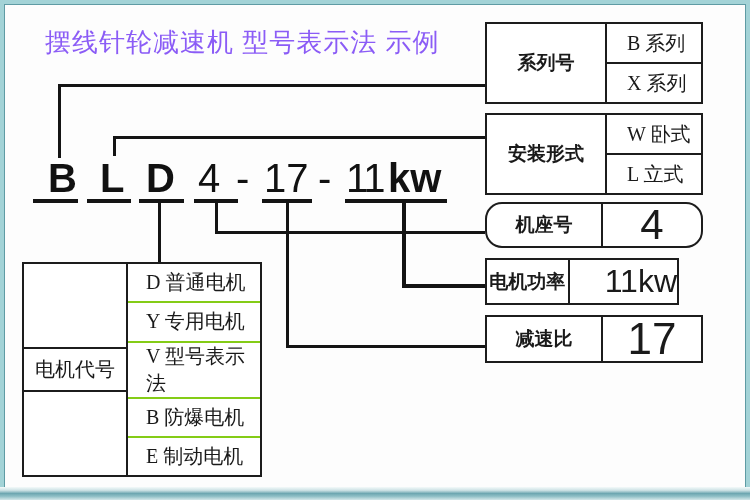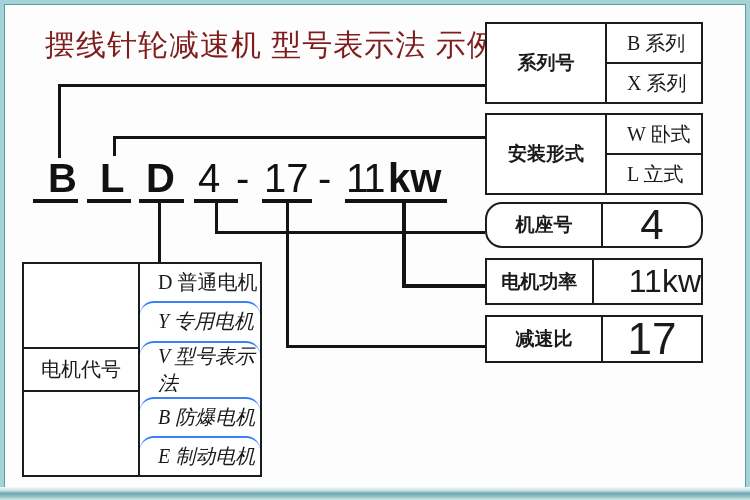--- a/index.html
+++ b/index.html
@@ -12,21 +12,21 @@
   
   .frame{position:absolute; inset:0; border:5px solid #a3d3d7; pointer-events:none; z-index:50;}
   .frame-edge{position:absolute; inset:4px; border:1px solid #5f9ba4; pointer-events:none; z-index:51;}
   .bottom-band{
     position:absolute; left:0; right:0; bottom:0; height:13px; z-index:52; pointer-events:none;
     background:linear-gradient(to bottom,#f4fafa 0%,#cfe3e6 25%,#6ea7b1 50%,#8fbfc6 72%,#d5e8ea 100%);
   }
 
   .title{
     position:absolute; left:45px; top:25px;
-    font-size:30px; letter-spacing:1px; color:#7f1d1d;
+    font-size:26px; letter-spacing:1px; color:#8b5cf6;
   }
 
   
   .seg{position:absolute; top:158px; font-size:40px; line-height:1; color:#111;}
   .w800{font-weight:800;}
   .w700{font-weight:700;}
   .w400{font-weight:400;}
 
   
   .hl{position:absolute; height:4px; background:#141414;}
@@ -51,47 +51,47 @@
   .tbl .vrow + .vrow{border-top:2px solid #1c1c1c;}
   .tbl .bigval{
     flex:1; display:flex; align-items:center; justify-content:center;
     font-family:"Liberation Sans", sans-serif; font-weight:400;
   }
 
   
   #t-series      {left:485px; top:22px;  width:218px; height:82px;}
   #t-mount       {left:485px; top:113px; width:218px; height:82px;}
   #t-frame       {left:485px; top:202px; width:218px; height:46px;border-radius:17px;}
-  #t-power       {left:485px; top:258px; width:218px; height:47px;}
+  #t-power       {left:485px; top:258px; width:194px; height:47px;}
   #t-ratio       {left:485px; top:315px; width:218px; height:48px;}
   #t-series .lab, #t-mount .lab {width:120px;}
   #t-frame .lab,  #t-power .lab, #t-ratio .lab {width:116px;}
   #t-frame .bigval{font-size:42px;}
   #t-power .bigval{font-size:32px;padding-left:35px;}
   #t-ratio .bigval{font-size:44px;}
 
   
   #t-motor{left:22px; top:262px; width:240px; height:215px;}
   #t-motor .mleft{
-    width:116px; border-right:2px solid #1c1c1c; box-sizing:border-box;
+    width:104px; border-right:2px solid #1c1c1c; box-sizing:border-box;
     display:flex; flex-direction:column;
   }
   #t-motor .mcell{
     display:flex; align-items:center; justify-content:center;
     font-family:"Liberation Serif", serif; font-size:20px; box-sizing:border-box;
   }
   #t-motor .mc1{flex:2; border-bottom:2px solid #1c1c1c;}
   #t-motor .mc2{flex:1; border-bottom:2px solid #1c1c1c;}
   #t-motor .mc3{flex:2;}
   #t-motor .mrows{flex:1; display:flex; flex-direction:column;}
   #t-motor .mrow{
     flex:1; display:flex; align-items:center; padding-left:18px;
-    font-family:"Liberation Serif", serif; font-size:20px; box-sizing:border-box;border-radius:14px;
+    font-family:"Liberation Serif", serif; font-size:20px; box-sizing:border-box;
   }
-  #t-motor .mrow + .mrow{border-top:2px solid #3b82f6;font-style:italic;}
+  #t-motor .mrow + .mrow{border-top:2px solid #84cc16;}
 </style>
 </head>
 <body>
 
 <div class="canvas">
 
   <div class="title">摆线针轮减速机 型号表示法  示例</div>
 
   <span class="seg w800" style="left:48px;">B</span>
   <span class="seg w700" style="left:100px;">L</span>

